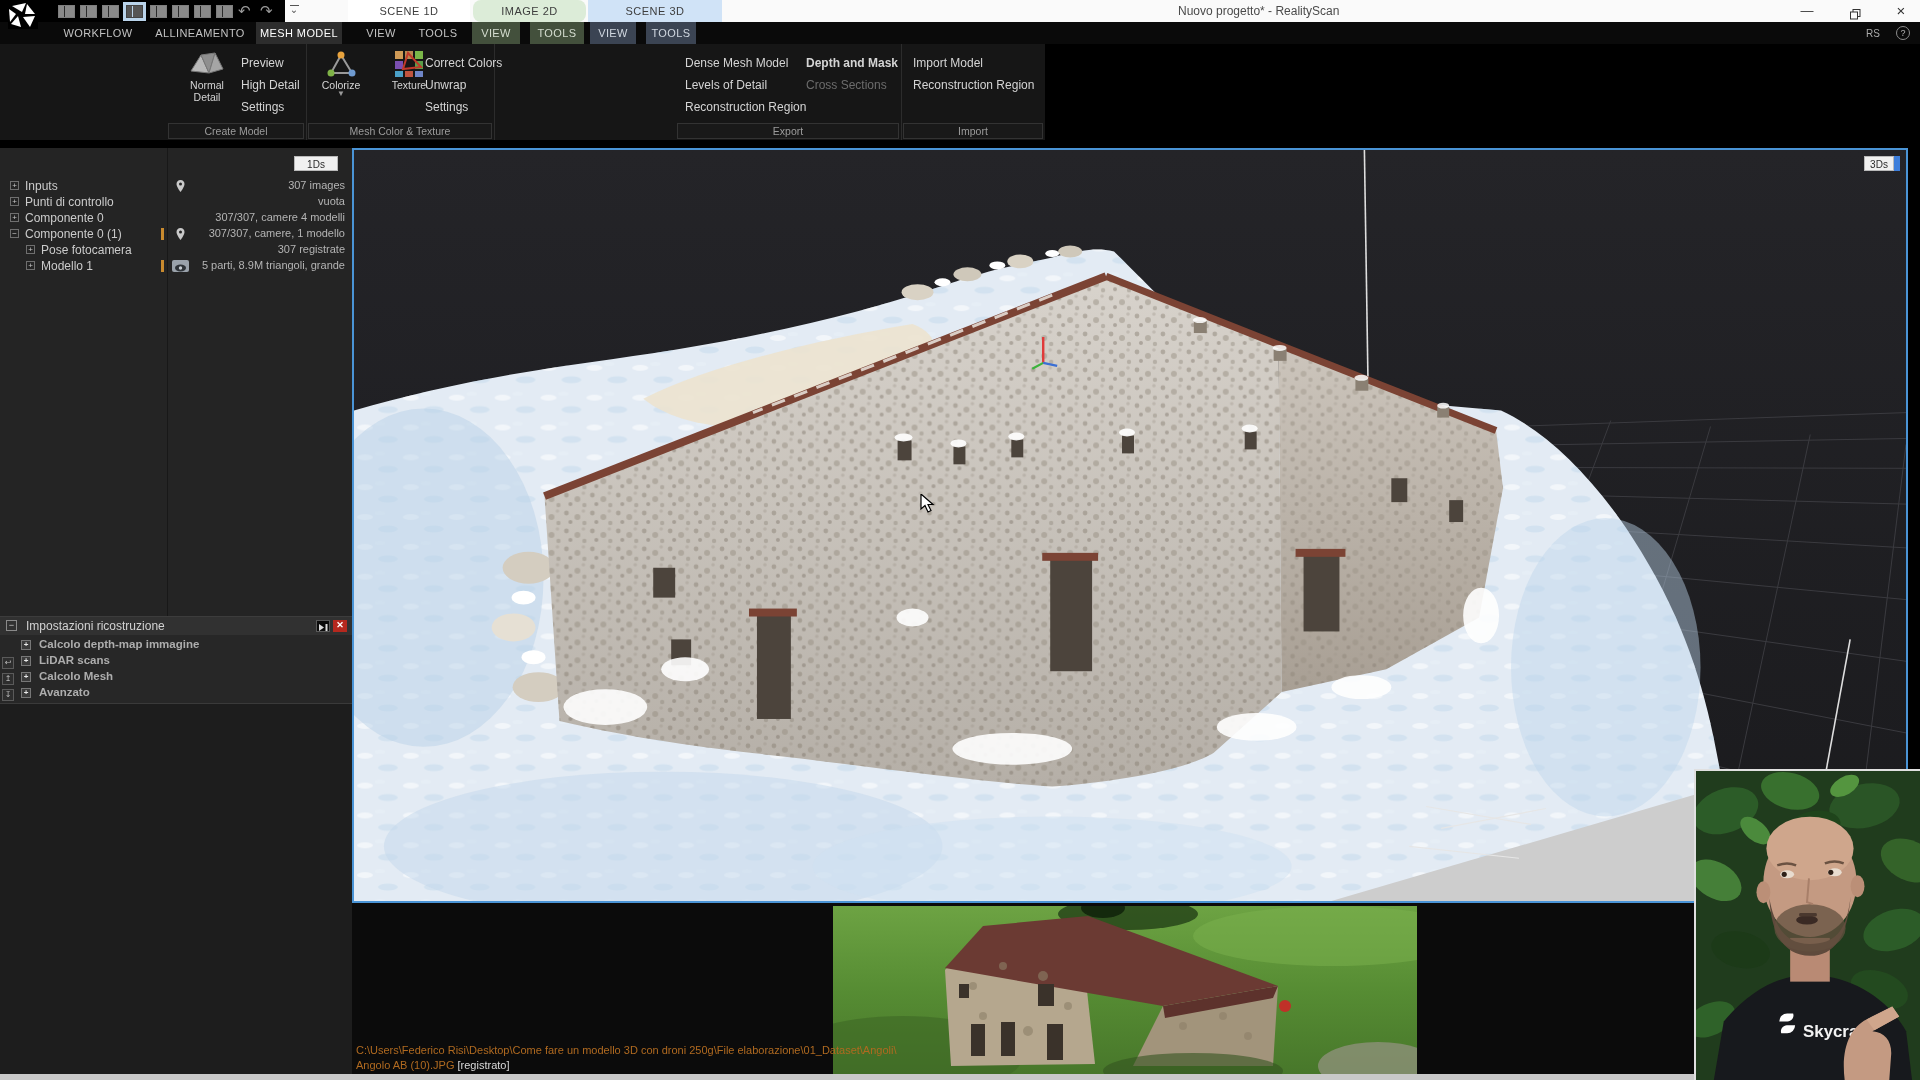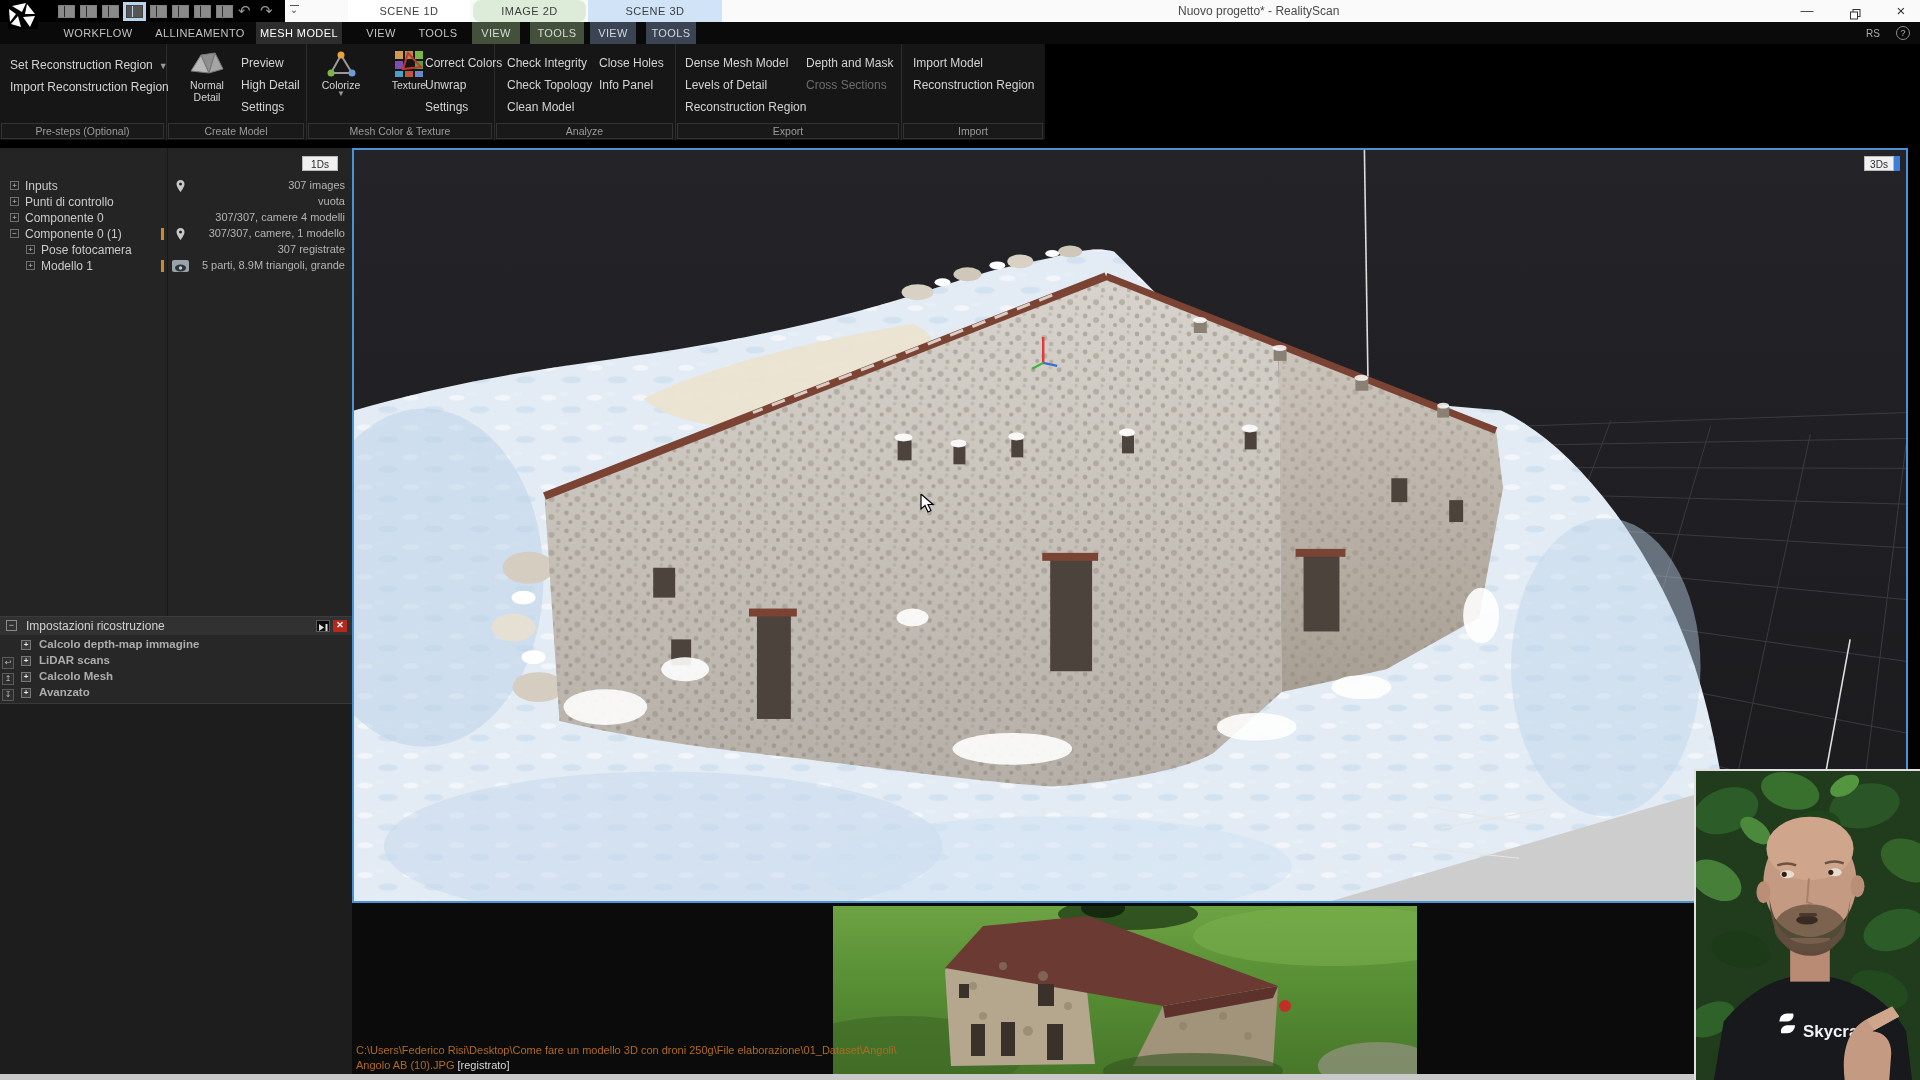--- a/index.html
+++ b/index.html
@@ -150,25 +150,20 @@
     <div class="menu-item grp-green" style="left:472px;width:48px;">VIEW</div>
     <div class="menu-item grp-green" style="left:530px;width:54px;">TOOLS</div>
     <div class="menu-item grp-slate" style="left:590px;width:46px;">VIEW</div>
     <div class="menu-item grp-slate" style="left:646px;width:50px;">TOOLS</div>
     <div class="menu-rs">RS</div>
     <div class="menu-help">?</div>
   </div>
 
   <div class="ribbon">
 
-    <div class="rsec" style="left:0;width:167px;">
-      <div class="ritem" style="left:10px;top:14px;"><span>Set Reconstruction Region</span><span class="caret">▼</span></div>
-      <div class="ritem" style="left:10px;top:36px;">Import Reconstruction Region</div>
-      <div class="rlabel">Pre-steps (Optional)</div>
-    </div>
 
     <div class="rsec" style="left:167px;width:140px;">
       <div class="rbig" style="left:12px;width:56px;">
         <svg width="36" height="26" viewBox="0 0 36 26">
           <polygon points="2,20 12,4 20,22" fill="#b9b9b9" stroke="#777"></polygon>
           <polygon points="12,4 26,2 20,22" fill="#8f8f8f" stroke="#777"></polygon>
           <polygon points="26,2 34,18 20,22" fill="#a5a5a5" stroke="#777"></polygon>
         </svg>
         <span>Normal Detail</span>
       </div>
@@ -202,49 +197,41 @@
           <polygon points="13,2 26,16 8,18" fill="none" stroke="#c0392b" stroke-width="2"></polygon>
         </svg>
         <span>Texture</span>
       </div>
       <div class="ritem" style="left:118px;top:12px;">Correct Colors</div>
       <div class="ritem" style="left:118px;top:34px;">Unwrap</div>
       <div class="ritem" style="left:118px;top:56px;">Settings</div>
       <div class="rlabel">Mesh Color &amp; Texture</div>
     </div>
 
-    <div class="rsec" style="left:495px;width:181px;">
-      <div class="ritem" style="left:12px;top:12px;">Check Integrity</div>
-      <div class="ritem" style="left:12px;top:34px;">Check Topology</div>
-      <div class="ritem" style="left:12px;top:56px;">Clean Model</div>
-      <div class="ritem" style="left:104px;top:12px;">Close Holes</div>
-      <div class="ritem" style="left:104px;top:34px;">Info Panel</div>
-      <div class="rlabel">Analyze</div>
-    </div>
 
     <div class="rsec" style="left:676px;width:226px;">
       <div class="ritem" style="left:9px;top:12px;">Dense Mesh Model</div>
       <div class="ritem" style="left:9px;top:34px;">Levels of Detail</div>
       <div class="ritem" style="left:9px;top:56px;">Reconstruction Region</div>
-      <div class="ritem" style="left:130px;top:12px;">Depth and Mask</div>
+      <div class="ritem" style="left:130px;top:12px;font-weight:bold;">Depth and Mask</div>
       <div class="ritem disabled" style="left:130px;top:34px;">Cross Sections</div>
       <div class="rlabel">Export</div>
     </div>
 
     <div class="rsec" style="left:902px;width:143px;border-right:none;">
       <div class="ritem" style="left:11px;top:12px;">Import Model</div>
       <div class="ritem" style="left:11px;top:34px;">Reconstruction Region</div>
       <div class="rlabel">Import</div>
     </div>
   </div>
 
   <div class="left-panel">
     <div class="tree-area">
       <div class="tree-divider"></div>
-      <div class="badge" style="right:14px;top:8px;width:36px;">1Ds</div>
+      <div class="badge" style="right:14px;top:8px;width:44px;">1Ds</div>
 
       <div class="trow" style="top:30px;">
         <span class="texp" style="left:10px;">+</span>
         <span class="tlabel" style="left:25px;">Inputs</span>
         <svg class="tpin" width="9" height="12">
             <path d="M4.5 0C2 0 .5 1.8.5 4c0 3 4 8 4 8s4-5 4-8C8.5 1.8 7 0 4.5 0z" fill="#c9c9c9"></path>
             <circle cx="4.5" cy="4" r="1.5" fill="#242424"></circle>
           </svg>
         <span class="tval">307 images</span>
       </div>

